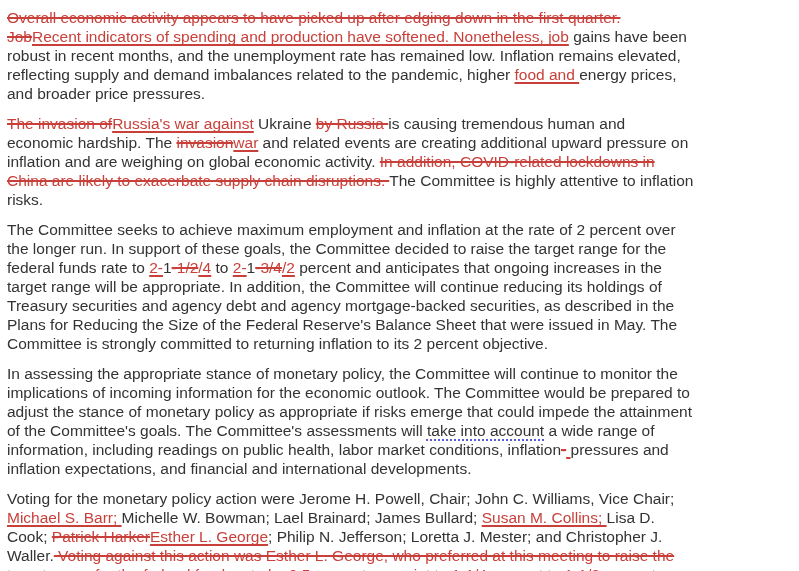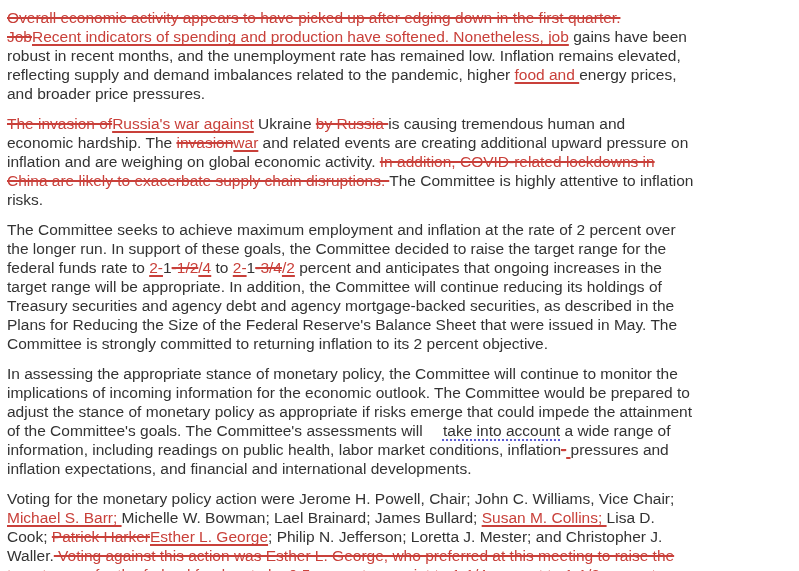--- a/index.html
+++ b/index.html
@@ -37,21 +37,20 @@
     text-decoration:underline;
     text-decoration-color:var(--rev);
     text-decoration-thickness:1.5px;
     text-underline-offset:2px;
   }
   .seg-grammar{
     color:var(--ink);
     text-decoration:underline dotted var(--grammar);
     text-decoration-thickness:2px;
     text-underline-offset:3px;
-    margin-left:16px;
   }
 </style>
 </head>
 <body>
 
 <div class="page">
   <div class="doc" id="doc">
       <p><span class="seg seg-delete">Overall economic activity appears to have picked up after edging down in the first quarter. Job</span><span class="seg seg-insert">Recent indicators of spending and production have softened. Nonetheless, job</span><span class="seg seg-normal"> gains have been robust in recent months, and the unemployment rate has remained low. Inflation remains elevated, reflecting supply and demand imbalances related to the pandemic, higher </span><span class="seg seg-insert">food and </span><span class="seg seg-normal">energy prices, and broader price pressures.</span></p>
       <p><span class="seg seg-delete">The invasion of</span><span class="seg seg-insert">Russia's war against</span><span class="seg seg-normal"> Ukraine </span><span class="seg seg-delete">by Russia </span><span class="seg seg-normal">is causing tremendous human and economic hardship. The </span><span class="seg seg-delete">invasion</span><span class="seg seg-insert">war</span><span class="seg seg-normal"> and related events are creating additional upward pressure on inflation and are weighing on global economic activity. </span><span class="seg seg-delete">In addition, COVID-related lockdowns in China are likely to exacerbate supply chain disruptions. </span><span class="seg seg-normal">The Committee is highly attentive to inflation risks.</span></p>
       <p><span class="seg seg-normal">The Committee seeks to achieve maximum employment and inflation at the rate of 2 percent over the longer run. In support of these goals, the Committee decided to raise the target range for the federal funds rate to </span><span class="seg seg-insert">2-</span><span class="seg seg-normal">1</span><span class="seg seg-delete">-1/2</span><span class="seg seg-insert">/4</span><span class="seg seg-normal"> to </span><span class="seg seg-insert">2-</span><span class="seg seg-normal">1</span><span class="seg seg-delete">-3/4</span><span class="seg seg-insert">/2</span><span class="seg seg-normal"> percent and anticipates that ongoing increases in the target range will be appropriate. In addition, the Committee will continue reducing its holdings of Treasury securities and agency debt and agency mortgage-backed securities, as described in the Plans for Reducing the Size of the Federal Reserve's Balance Sheet that were issued in May. The Committee is strongly committed to returning inflation to its 2 percent objective.</span></p>

